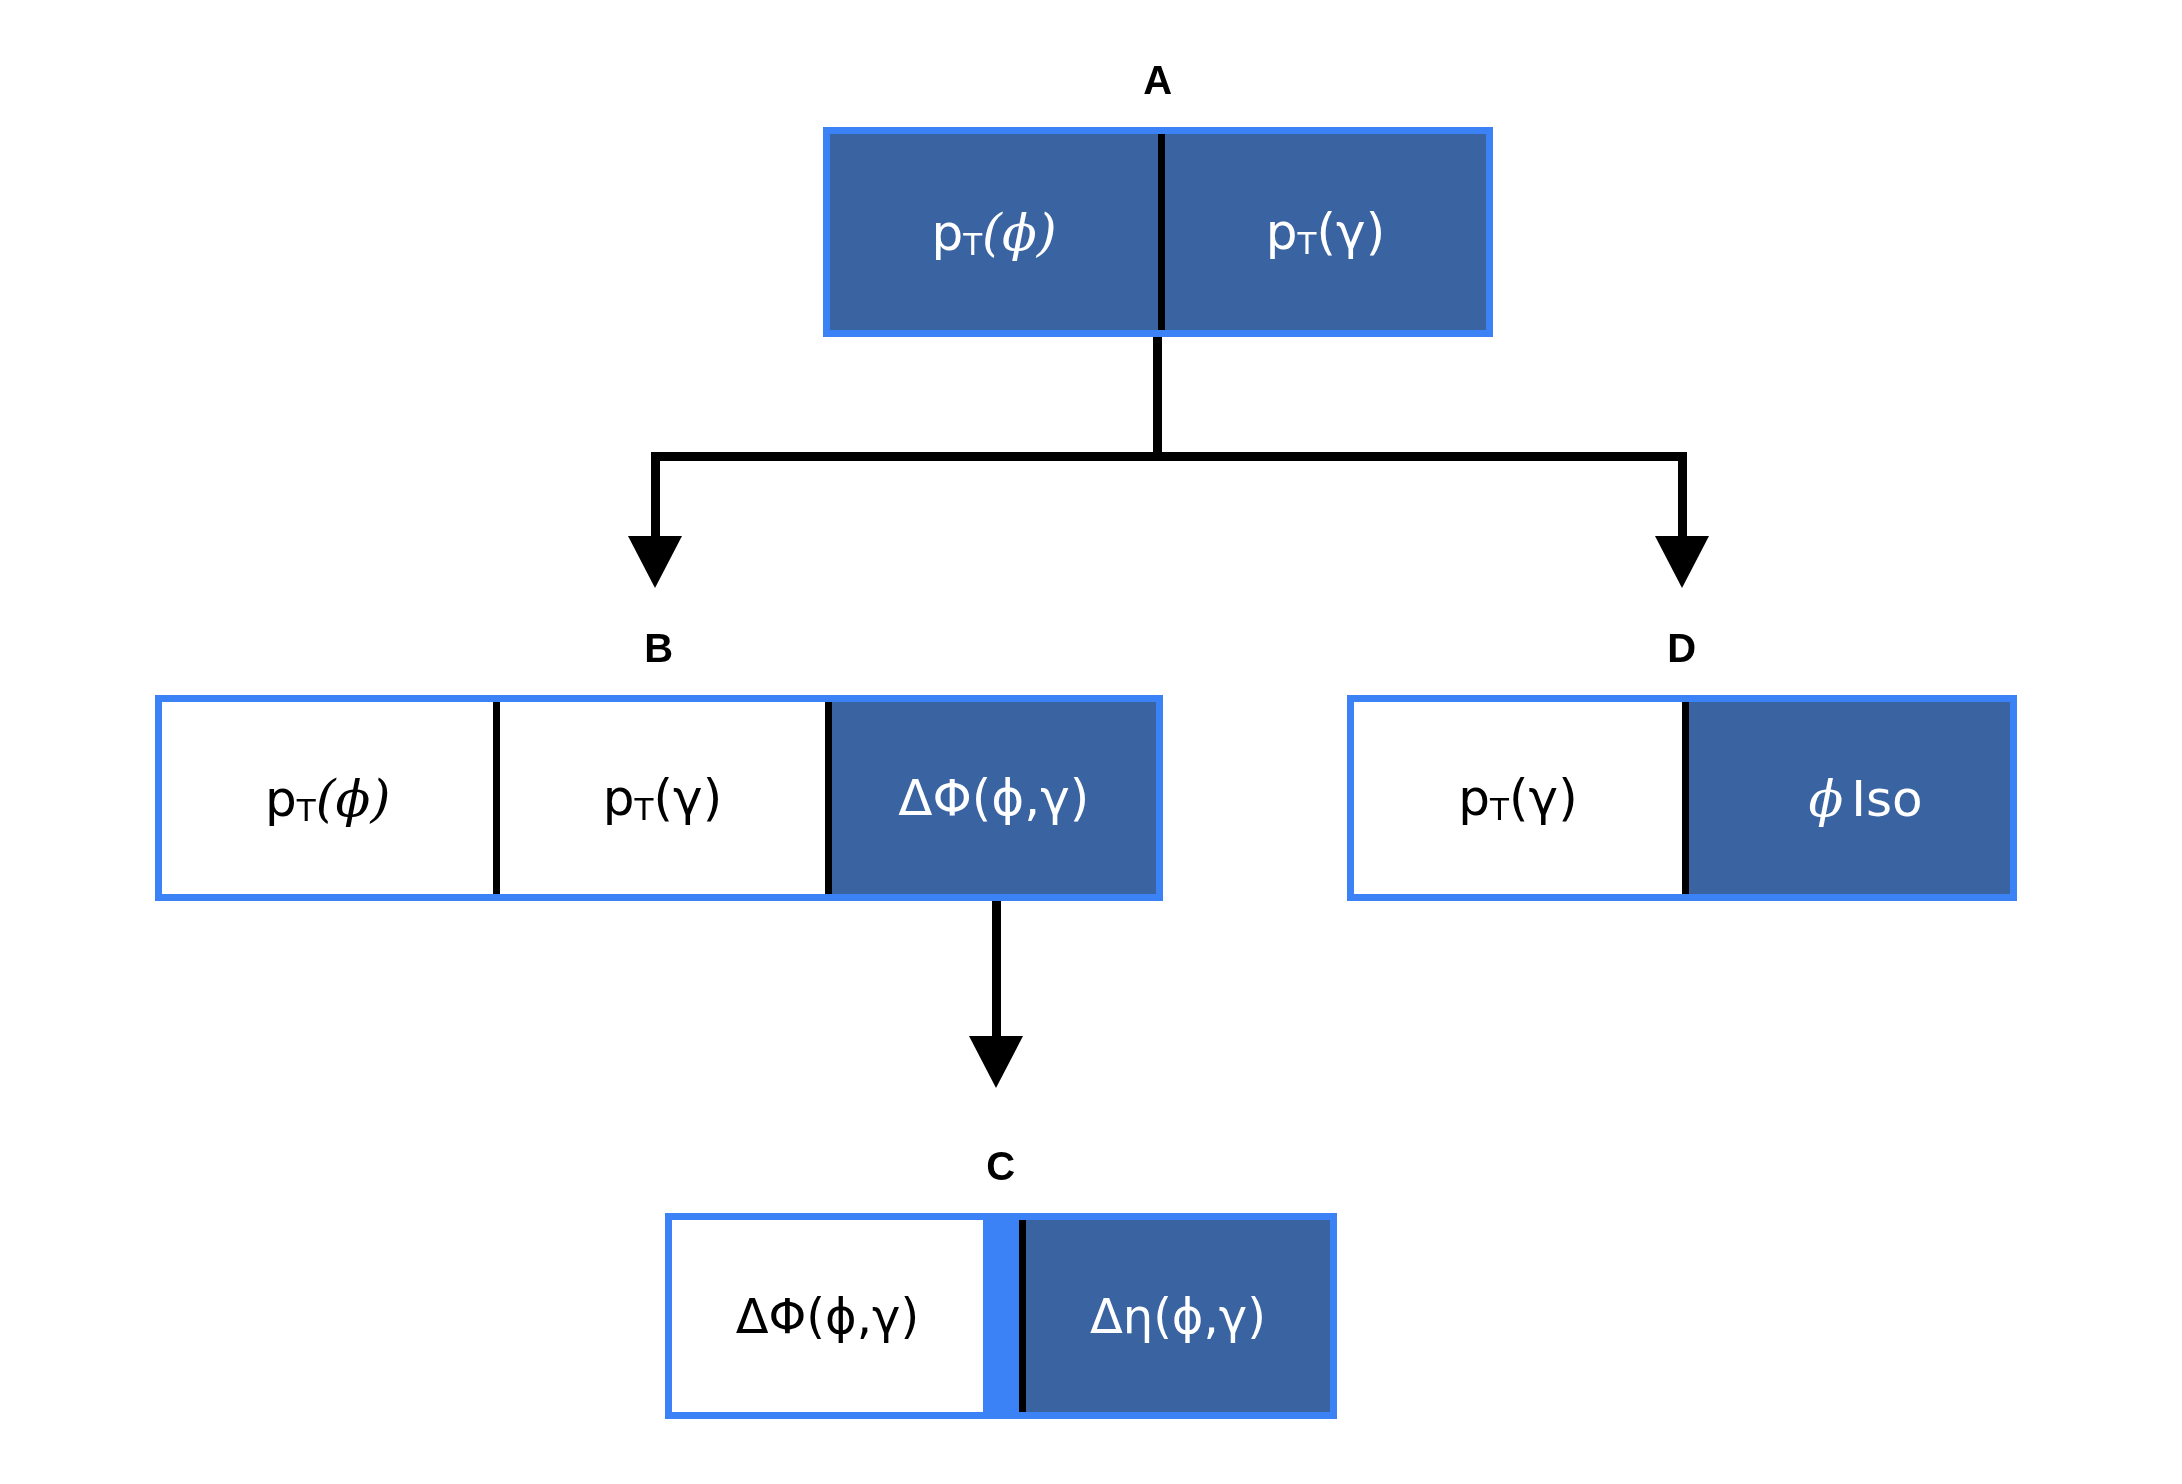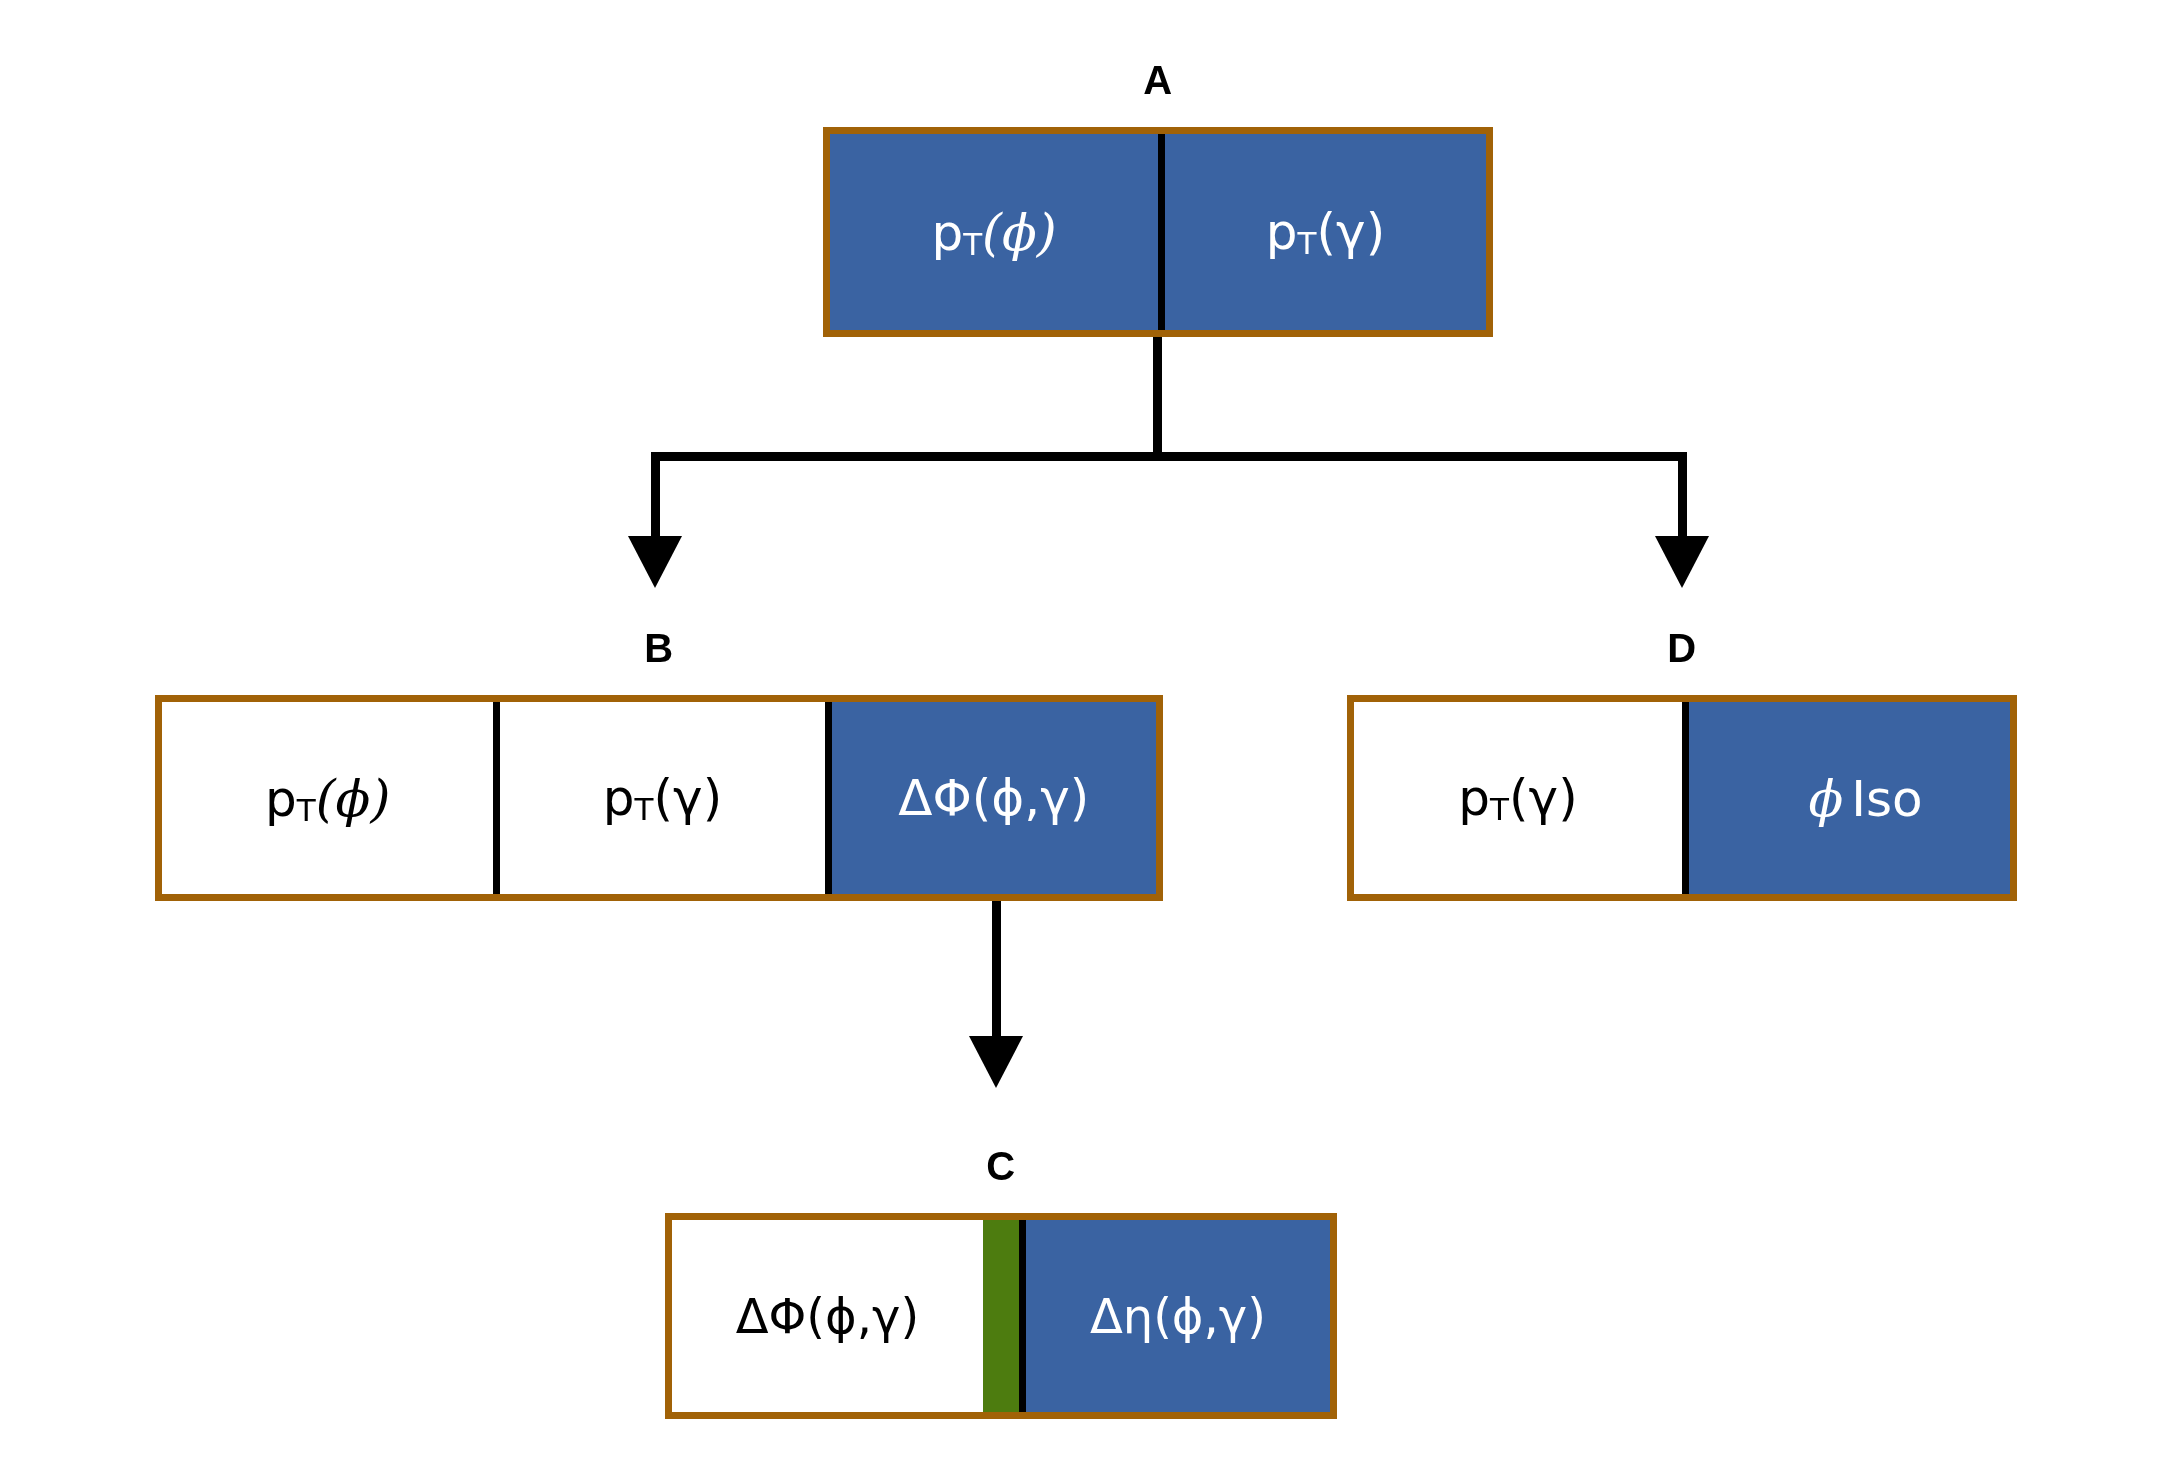--- a/index.html
+++ b/index.html
@@ -32,22 +32,22 @@
     font-size: 40px;
     font-weight: bold;
     color: #000000;
     line-height: 1;
     letter-spacing: 0.5px;
   }
   .row {
     position: absolute;
     display: flex;
     box-sizing: border-box;
-    border: 7px solid #a16207;
-    background: #4d7c0f;
+    border: 7px solid #3b82f6;
+    background: #3b82f6;
   }
   .cell {
     box-sizing: border-box;
     display: flex;
     align-items: center;
     justify-content: center;
     background: #ffffff;
     color: #000000;
     font-size: 50px;
     font-family: "DejaVu Sans", sans-serif;

